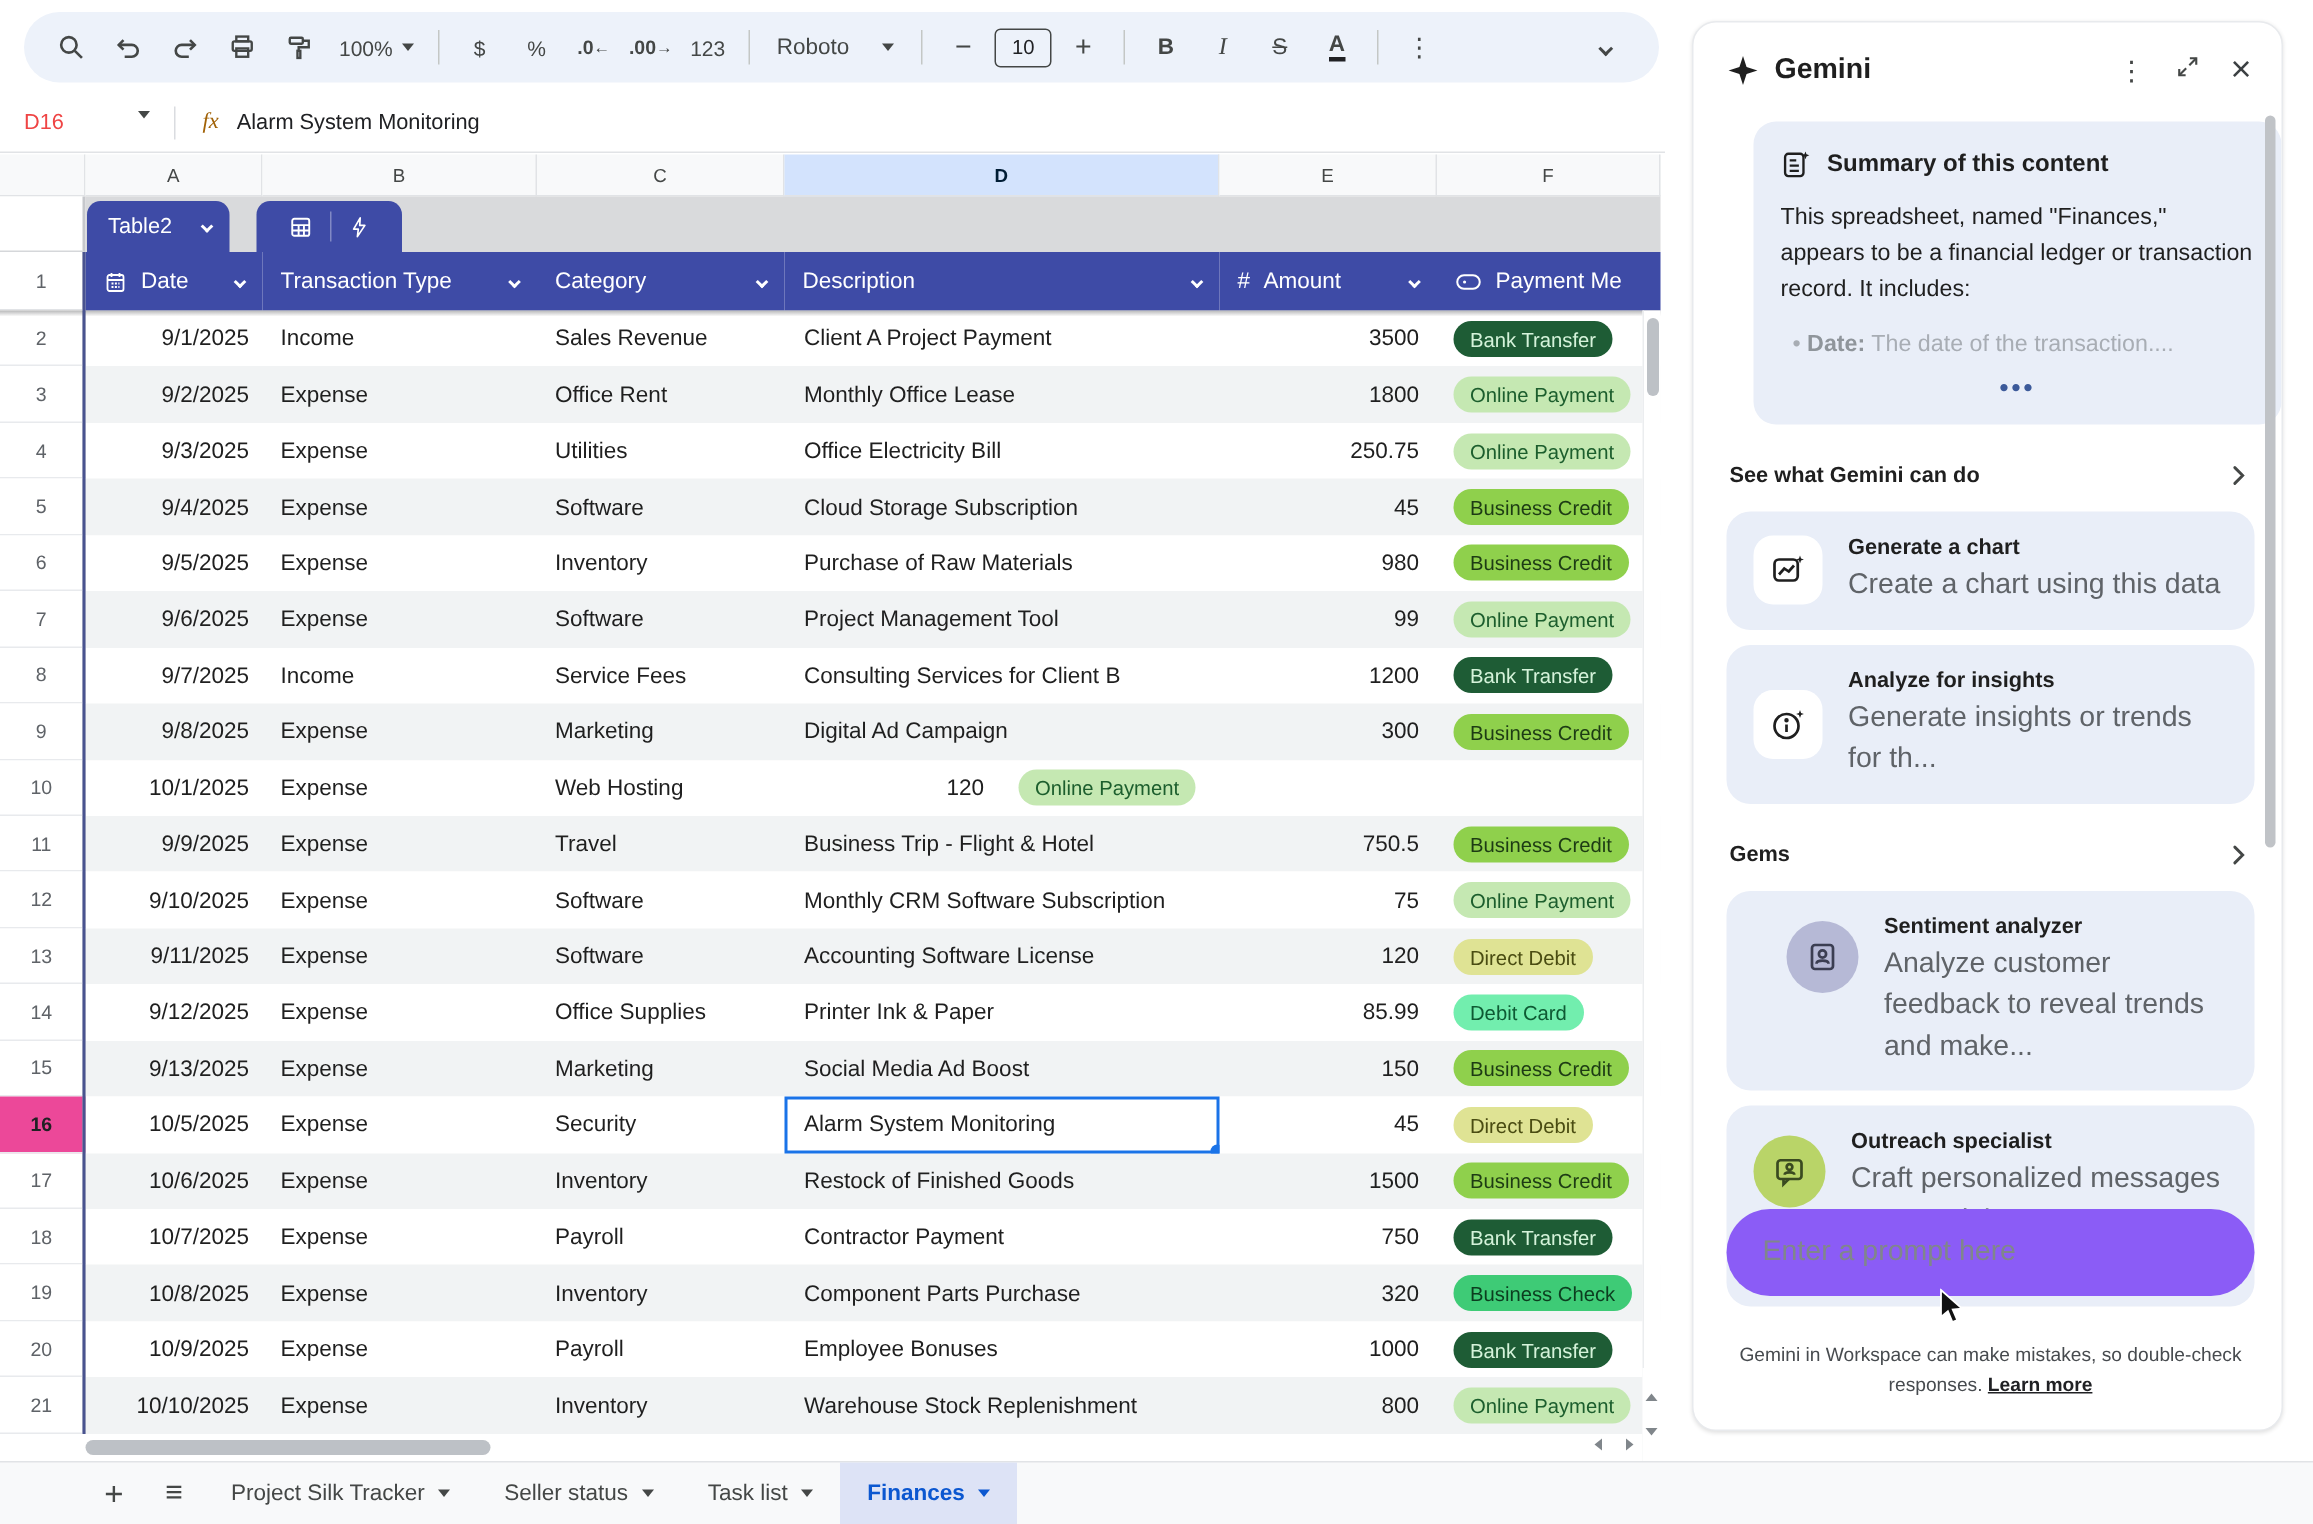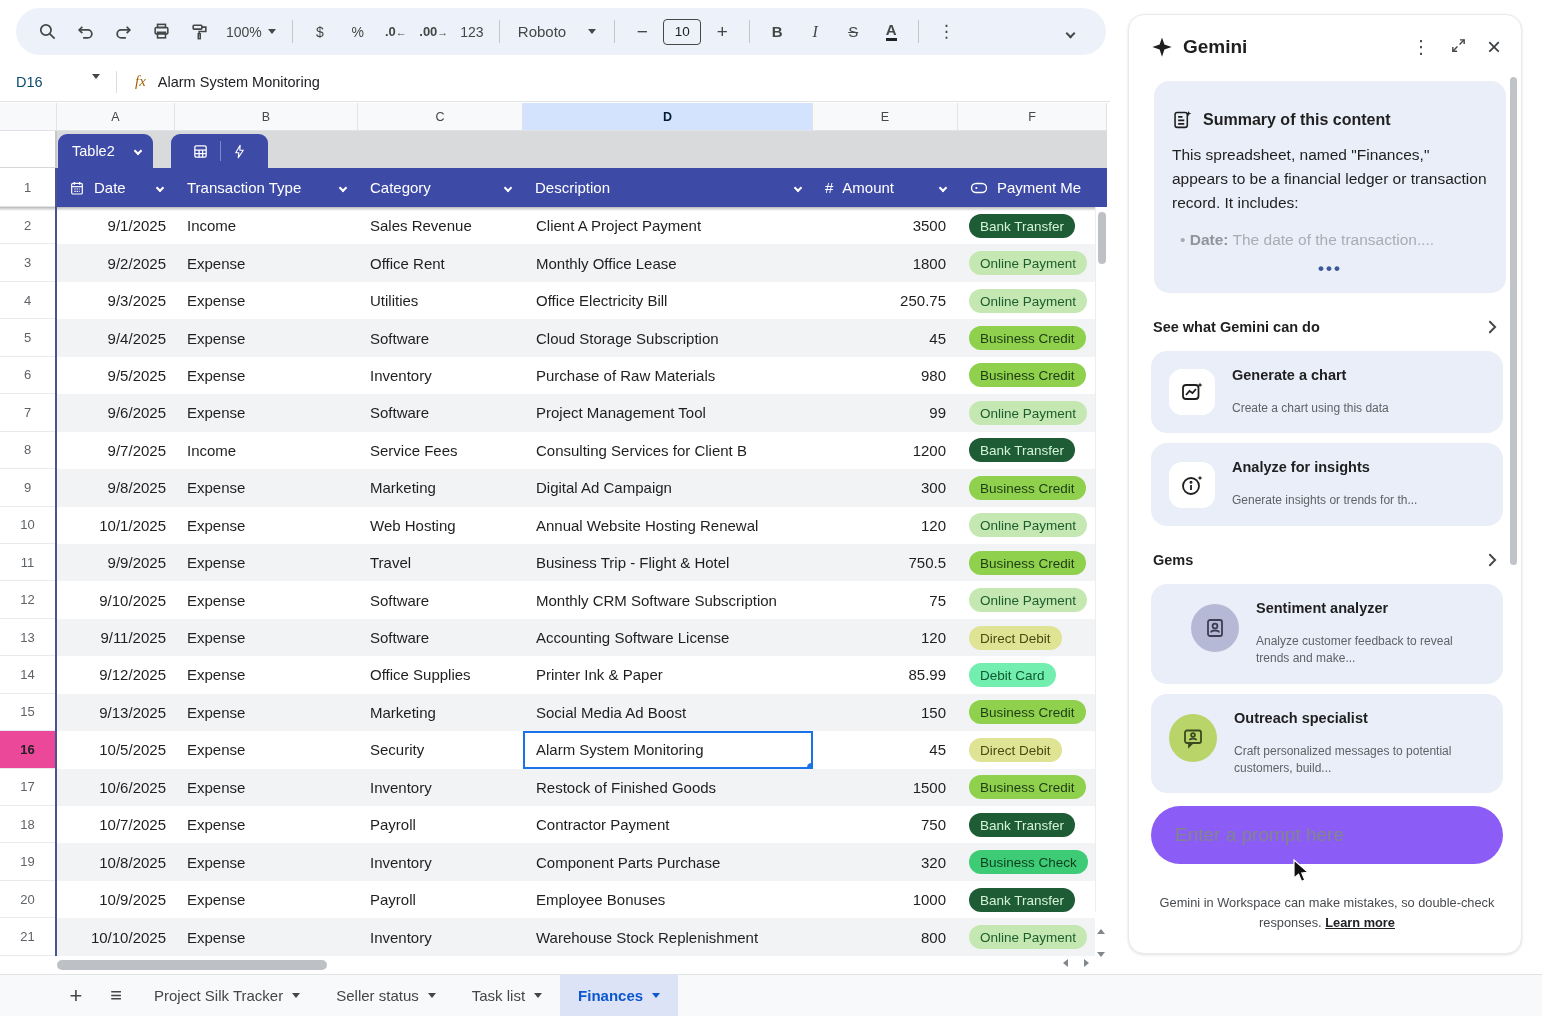--- a/index.html
+++ b/index.html
@@ -30,21 +30,21 @@
   .color-i { font-size:15px; font-weight:600; border-bottom:3px solid #202124; line-height:1.05; }
   .dots-v { font-size:17px; color:#444746; letter-spacing:0; }
   .tb-chev { margin-left:auto; margin-right:18px; }
   .chev { width:7px; height:7px; border-right:2px solid currentColor; border-bottom:2px solid currentColor;
     transform:rotate(45deg); display:inline-block; }
 
   
   .formula-row { position:absolute; left:0; top:62px; width:1110px; height:40px; background:#fff;
     border-bottom:1px solid #e1e3e6; display:flex; align-items:center; }
   .name-box { width:112px; display:flex; align-items:flex-start; justify-content:space-between; padding:0 12px 0 16px;
-    font-size:14.5px; color:#0c4a6e; }
+    font-size:14.5px; color:#ef4444; }
   .fx-sep { width:1px; height:22px; background:#dadce0; margin:0 4px; }
   .fx { font-style:italic; font-family:"Liberation Serif",serif; color:#a16207; font-size:15px; margin:0 12px 0 14px; }
   .formula-text { font-size:14.5px; color:#202124; }
 
   
   .grid { position:absolute; left:0; top:103px; width:1107px; height:871px; background:#fff; }
   .col-letters { position:absolute; left:0; top:0; height:28px; width:1107px; display:flex; }
   .corner { width:57px; height:28px; background:#f8f9fa; border:1px solid #e1e3e6; border-left:none; border-top:none; }
   .cl { height:28px; border-right:1px solid #e1e3e6; border-bottom:1px solid #e1e3e6; background:#f8f9fa;
     display:flex; align-items:center; justify-content:center; font-size:12.5px; color:#444746; }
@@ -117,35 +117,35 @@
   .bottom-bar { padding-left:56px; }
 
   
   .panel { position:absolute; left:1128px; top:14px; width:394px; height:940px; background:#fff; border:1px solid #e8eaed;
     border-radius:16px; box-shadow:0 1px 3px rgba(0,0,0,.12); overflow:hidden; }
   .panel-head { display:flex; align-items:center; padding:20px 20px 10px 22px; }
   .panel-title { font-size:19px; font-weight:700; color:#1f1f1f; margin-left:10px; }
   .ph-actions { margin-left:auto; display:flex; align-items:center; gap:20px; color:#444746; }
   .ph-dots { font-size:18px; }
   .ph-close { font-size:24px; line-height:1; color:#3c4043; }
-  .scard { margin:12px 20px 0 25px; background:#e9eef8; border-radius:15px; padding:28px 18px 14px; width:352px; }
+  .scard { margin:12px 20px 0 40px; background:#e9eef8; border-radius:15px; padding:18px 18px 14px; width:352px; }
   .scard-title { display:flex; align-items:center; gap:10px; font-size:16px; font-weight:700; color:#1f1f1f; }
   .scard-body { font-size:15.5px; line-height:1.55; color:#1f1f1f; margin-top:13px; }
   .scard-bullet { margin-top:16px; font-size:15.5px; color:#a8adb4; padding-left:8px; }
   .scard-bullet .bl { font-weight:700; color:#8f959b; }
   .scard-dots { text-align:center; color:#3c5a9a; font-size:17px; font-weight:700; letter-spacing:2px; margin-top:10px; }
   .sect-row { display:flex; align-items:center; justify-content:space-between; margin:26px 24px 0 24px;
     font-size:14.5px; font-weight:700; color:#1f1f1f; }
   .sect-chev { color:#444746; display:flex; }
   .sugg-card { margin:10px 20px 0 22px; width:352px; background:#e9eef8; border-radius:16px; padding:16px 18px;
     display:flex; align-items:center; gap:17px; }
   .sugg-card.first { margin-top:16px; }
   .tile { width:46px; height:46px; background:#fff; border-radius:13px; display:flex; align-items:center; justify-content:center; flex:none; }
   .sugg-title { font-size:14.5px; font-weight:700; color:#1f1f1f; }
-  .sugg-sub { font-size:12px; color:#5f6368; margin-top:17px; line-height:1.45; }
+  .sugg-sub { font-size:19px; color:#5f6368; margin-top:3px; line-height:1.45; }
   .gem-card { margin:10px 20px 0 22px; width:352px; background:#e9eef8; border-radius:16px; padding:16px 18px;
     display:flex; align-items:flex-start; gap:17px; }
   .gem-card.first { margin-top:16px;padding-left:40px; }
   .gavatar { width:48px; height:48px; border-radius:50%; display:flex; align-items:center; justify-content:center; flex:none; margin-top:4px; }
   .gavatar.lav { background:#b6b9d6; }
   .gavatar.grn { background:#b9d468; }
   .prompt-pill { position:absolute; left:22px; top:791px; width:352px; height:58px; background:#8b5cf6; border-radius:29px;
     display:flex; align-items:center; padding:0 24px;justify-content:flex-end; }
   .prompt-pill input { border:none; outline:none; background:transparent; width:100%; font-size:19px; color:#202124;
     font-family:"Liberation Sans","DejaVu Sans",sans-serif; }
@@ -413,21 +413,20 @@
           <div class="cell c-amt">300</div>
           <div class="cell c-pay">
             <span class="badge" style="background: rgb(143, 208, 76); color: rgb(29, 59, 20);">Business Credit</span>
           </div>
         </div>
         <div class="srow">
           <div class="rownum">10</div>
           <div class="cell c-date">10/1/2025</div>
           <div class="cell c-type">Expense</div>
           <div class="cell c-cat">Web Hosting</div>
-          <div class="cell c-desc">Annual Website Hosting Renewal</div>
           <div class="cell c-amt">120</div>
           <div class="cell c-pay">
             <span class="badge" style="background: rgb(197, 232, 178); color: rgb(28, 94, 45);">Online Payment</span>
           </div>
         </div>
         <div class="srow band">
           <div class="rownum">11</div>
           <div class="cell c-date">9/9/2025</div>
           <div class="cell c-type">Expense</div>
           <div class="cell c-cat">Travel</div>

